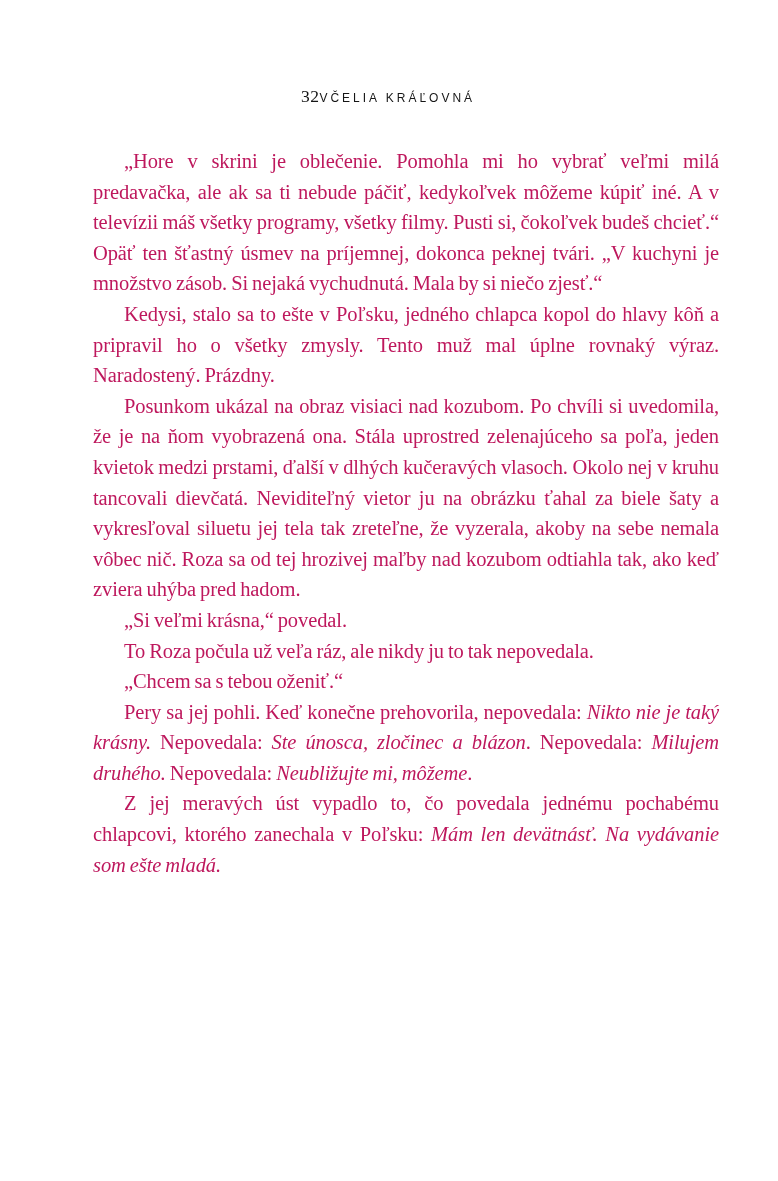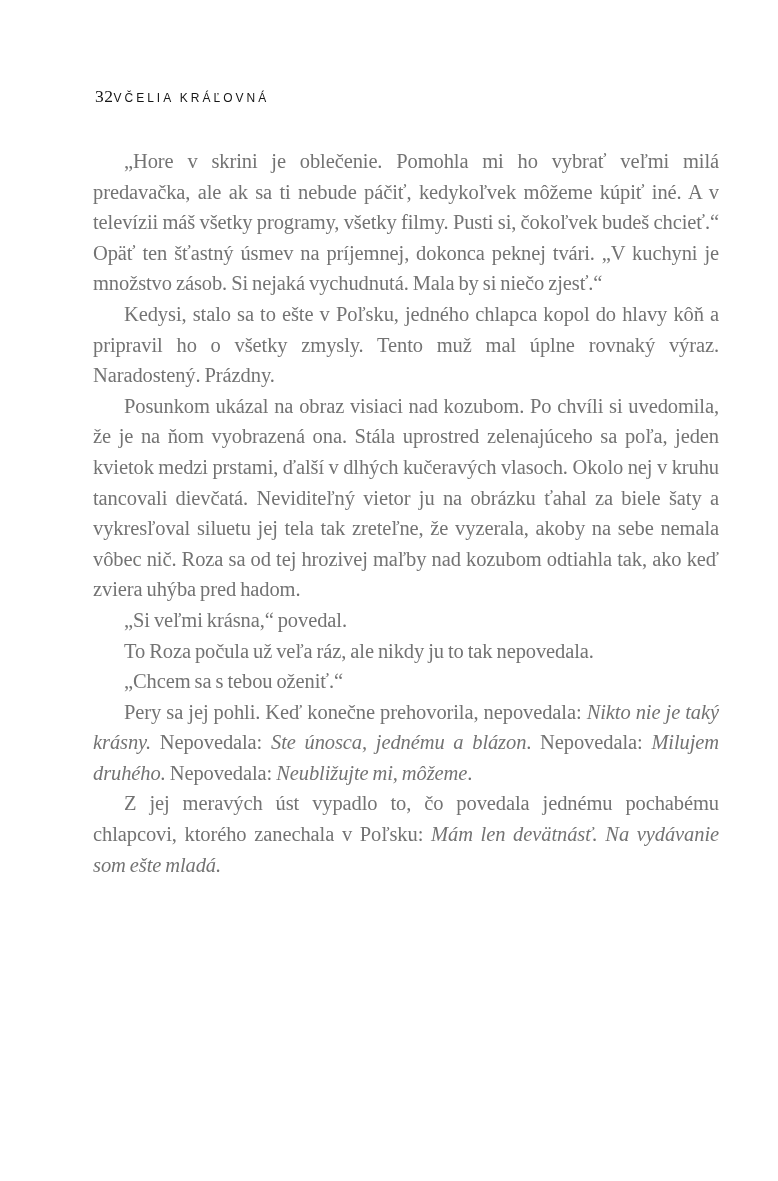--- a/index.html
+++ b/index.html
@@ -13,21 +13,21 @@
     height: 1181px;
     background: #ffffff;
     overflow: hidden;
   }
   .header {
     position: absolute;
     left: 95px;
     right: 97px;
     top: 86px;
     display: flex;
-    justify-content: flex-start;
+    justify-content: center;
     align-items: baseline;
     color: #161616;
   }
   .page-number {
     font-family: "Liberation Serif", serif;
     font-size: 17.5px;
     letter-spacing: 0.5px;
   }
   .running-title {
     font-family: "Liberation Sans", sans-serif;
@@ -38,21 +38,21 @@
     transform-origin: bottom right;
   }
   .page-body {
     position: absolute;
     left: 93px;
     top: 146px;
     width: 626px;
     font-family: "Liberation Serif", serif;
     font-size: 20.5px;
     line-height: 30.6px;
-    color: #737373;
+    color: #be185d;
     text-align: justify;
     word-spacing: -1px;
     letter-spacing: -0.1px;
     hyphens: auto;
     -webkit-hyphens: auto;
   }
   .page-body p {
     margin: 0;
     padding: 0;
     text-indent: 31px;
@@ -69,16 +69,16 @@
     <span class="page-number">32</span>
     <span class="running-title">VČELIA KRÁĽOVNÁ</span>
   </div>
   <div class="page-body">
       <p><span>„Hore v skrini je oblečenie. Pomohla mi ho vybrať veľmi milá predavačka, ale ak sa ti nebude páčiť, kedykoľvek môžeme kúpiť iné. A v televízii máš všetky programy, všetky filmy. Pusti si, čokoľvek budeš chcieť.“ Opäť ten šťastný úsmev na príjemnej, dokonca peknej tvári. „V kuchyni je množstvo zásob. Si nejaká vychudnutá. Mala by si niečo zjesť.“</span></p>
       <p><span>Kedysi, stalo sa to ešte v Poľsku, jedného chlapca kopol do hlavy kôň a pripravil ho o všetky zmysly. Tento muž mal úplne rovnaký výraz. Naradostený. Prázdny.</span></p>
       <p><span>Posunkom ukázal na obraz visiaci nad kozubom. Po chvíli si uvedomila, že je na ňom vyobrazená ona. Stála uprostred zelenajúceho sa poľa, jeden kvietok medzi prstami, ďalší v dlhých kučeravých vlasoch. Okolo nej v kruhu tancovali dievčatá. Neviditeľný vietor ju na obrázku ťahal za biele šaty a vykresľoval siluetu jej tela tak zreteľne, že vyzerala, akoby na sebe nemala vôbec nič. Roza sa od tej hrozivej maľby nad kozubom odtiahla tak, ako keď zviera uhýba pred hadom.</span></p>
       <p><span>„Si veľmi krásna,“ povedal.</span></p>
       <p><span>To Roza počula už veľa ráz, ale nikdy ju to tak nepovedala.</span></p>
       <p><span>„Chcem sa s tebou oženiť.“</span></p>
-      <p><span>Pery sa jej pohli. Keď konečne prehovorila, nepovedala: </span><em>Nikto nie je taký krásny.</em><span> Nepovedala: </span><em>Ste únosca, jednému a blázon</em><span>. Nepovedala: </span><em>Milujem druhého.</em><span> Nepovedala: </span><em>Neubližujte mi, môžeme</em><span>.</span></p>
+      <p><span>Pery sa jej pohli. Keď konečne prehovorila, nepovedala: </span><em>Nikto nie je taký krásny.</em><span> Nepovedala: </span><em>Ste únosca, zločinec a blázon</em><span>. Nepovedala: </span><em>Milujem druhého.</em><span> Nepovedala: </span><em>Neubližujte mi, môžeme</em><span>.</span></p>
       <p><span>Z jej meravých úst vypadlo to, čo povedala jednému pochabému chlapcovi, ktorého zanechala v Poľsku: </span><em>Mám len devätnásť. Na vydávanie som ešte mladá.</em></p>
     </div>
 </div>
 
 </body></html>

